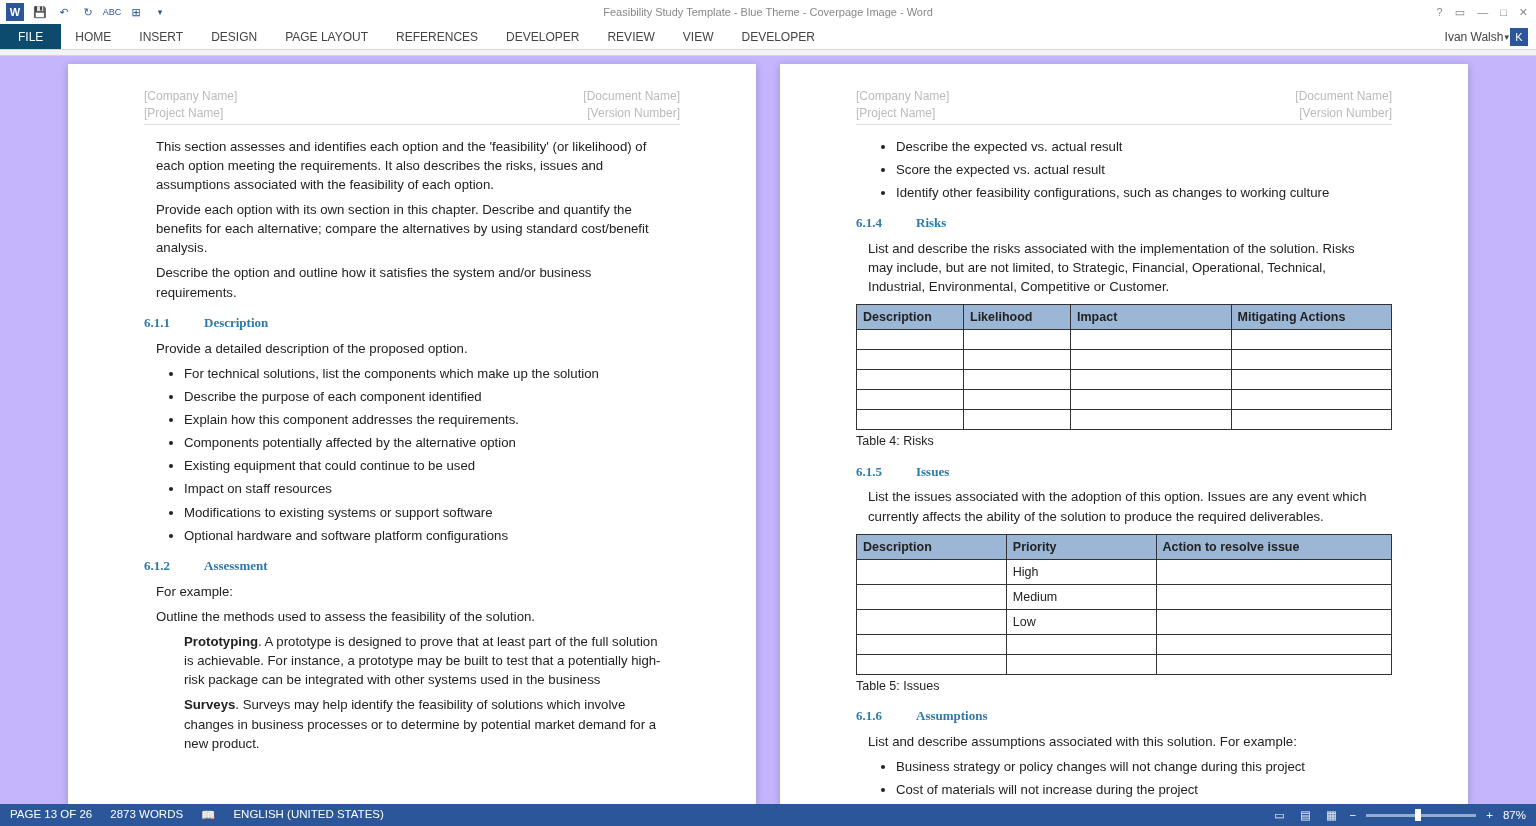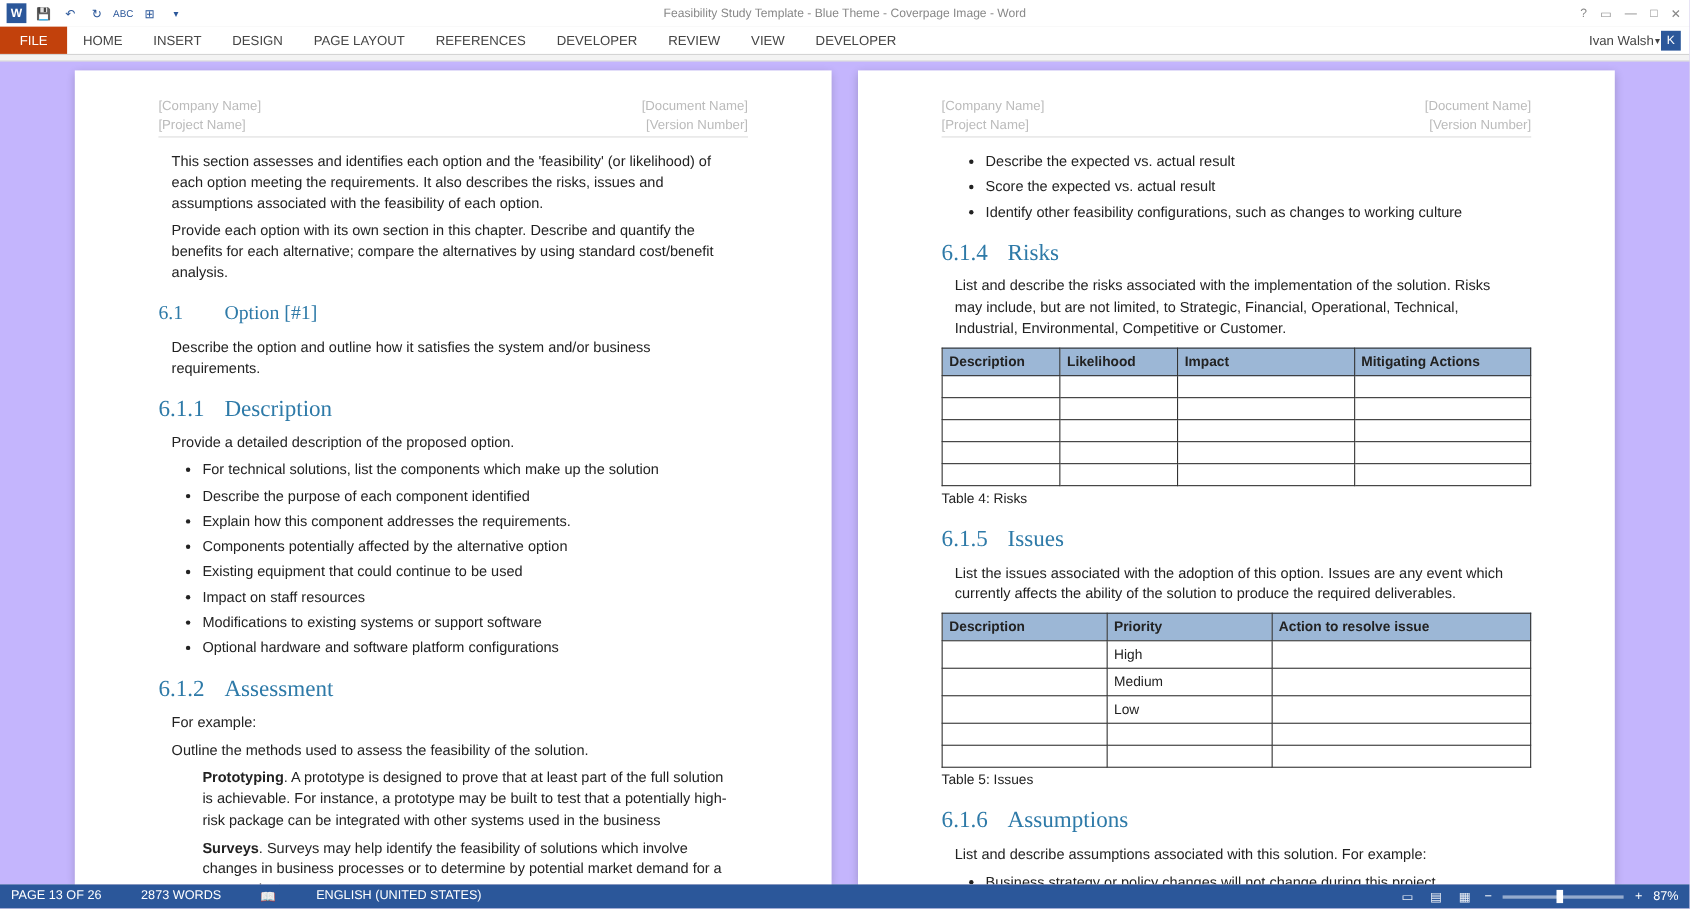--- a/index.html
+++ b/index.html
@@ -5,44 +5,44 @@
 *{box-sizing:border-box;margin:0;padding:0}
 body{font-family:"Segoe UI",Tahoma,sans-serif;background:#e6e6e6;overflow:hidden;width:1536px;height:826px}
 .titlebar{height:24px;background:#fff;display:flex;align-items:center;font-size:11px;color:#555;position:relative}
 .qat{display:flex;align-items:center;gap:8px;padding-left:6px}
 .qat-icon{width:16px;height:16px;display:flex;align-items:center;justify-content:center;color:#2b579a}
 .wordicon{width:18px;height:18px;background:#2b579a;color:#fff;font-weight:bold;font-size:11px;display:flex;align-items:center;justify-content:center}
 .title-text{position:absolute;left:50%;transform:translateX(-50%);color:#888}
 .winbtns{margin-left:auto;display:flex;gap:12px;padding-right:8px;color:#888}
 .ribbon-tabs{height:26px;background:#fff;display:flex;align-items:center;font-size:12px;border-bottom:1px solid #d4d4d4}
 .tab{padding:0 14px;height:100%;display:flex;align-items:center;color:#444;cursor:pointer}
-.tab.file{background:#c2410c;color:#fff;padding:0 18px;font-size:12px}
+.tab.file{background:#0c4a6e;color:#fff;padding:0 18px;font-size:12px}
 .user-area{margin-left:auto;display:flex;align-items:center;gap:1px;padding-right:8px;font-size:12px;color:#444}
 .user-badge{width:18px;height:18px;background:#2b579a;color:#fff;font-size:11px;display:flex;align-items:center;justify-content:center}
 .ribbon-strip{height:6px;background:#f3f3f3;border-bottom:1px solid #d4d4d4}
 .workspace{height:calc(826px - 24px - 26px - 6px - 22px);background:#c4b5fd;display:flex;justify-content:center;gap:24px;padding-top:8px;overflow:hidden}
 .page{width:688px;height:100%;background:#fff;box-shadow:0 2px 8px rgba(0,0,0,.2);padding:24px 76px 0 76px;overflow:hidden;font-size:13.2px;color:#222;line-height:1.45}
 .pg-header{display:flex;justify-content:space-between;color:#bbb;font-size:12px;border-bottom:1px solid #ddd;padding-bottom:2px;margin-bottom:12px}
 .pg-header div{line-height:1.4}
 .h1{color:#2e7aa8;font-size:26px;font-weight:400;margin:6px 0 14px;font-family:"Segoe UI Light","Segoe UI"}
 .h1 .num{display:inline-block;width:56px}
 .h2{color:#2e7aa8;font-size:18px;font-weight:400;margin:14px 0 8px;font-family:"Segoe UI Light","Segoe UI"}
 .h2 .num{display:inline-block;width:60px}
-.h3{color:#2e7aa8;font-size:21px;font-weight:400;margin:12px 0 6px;font-family:"Segoe UI Light","Segoe UI"}
+.h3{color:#2e7aa8;font-size:13px;font-weight:700;margin:12px 0 6px;font-family:"Segoe UI Light","Segoe UI"}
 .h3 .num{display:inline-block;width:60px}
 p{margin:6px 12px}
 ul{margin:6px 0 6px 40px}
 li{margin:4px 0}
 .indent{margin-left:40px}
 .tbl{width:100%;border-collapse:collapse;margin:8px 0 2px}
 .tbl th,.tbl td{border:1px solid #333;padding:3px 6px;font-size:12.5px;text-align:left;height:20px}
 .tbl th{background:#9cb7d6;font-weight:600}
 .caption{font-size:12.5px;margin:2px 0 10px}
 .statusbar{height:22px;background:#2b579a;color:#fff;display:flex;align-items:center;font-size:11.5px;padding:0 10px}
-.sb-left{display:flex;gap:36px}
+.sb-left{display:flex;gap:18px}
 .sb-right{margin-left:auto;display:flex;align-items:center;gap:10px}
 .sb-icon{width:16px;height:14px;display:flex;align-items:center;justify-content:center;opacity:.9}
 .zoom-track{width:110px;height:3px;background:rgba(255,255,255,.5);position:relative}
 .zoom-thumb{position:absolute;width:6px;height:12px;background:#fff;top:-5px;left:44%}
 </style>
 </head>
 <body>
 
 <div class="titlebar">
  <div class="qat">
@@ -85,21 +85,20 @@
 
 <div class="workspace">
 
  <div class="page">
   <div class="pg-header">
    <div><span>[Company Name]</span><br><span>[Project Name]</span></div>
    <div style="text-align:right"><span>[Document Name]</span><br><span>[Version Number]</span></div>
   </div>
   <p>This section assesses and identifies each option and the 'feasibility' (or likelihood) of each option meeting the requirements. It also describes the risks, issues and assumptions associated with the feasibility of each option.</p>
   <p>Provide each option with its own section in this chapter. Describe and quantify the benefits for each alternative; compare the alternatives by using standard cost/benefit analysis.</p>
-  <div class="h2"><span class="num">6.1</span><span>Option [#1]</span></div>
   <p>Describe the option and outline how it satisfies the system and/or business requirements.</p>
   <div class="h3"><span class="num">6.1.1</span><span>Description</span></div>
   <p>Provide a detailed description of the proposed option.</p>
   <ul>
    <li>For technical solutions, list the components which make up the solution</li>
    <li>Describe the purpose of each component identified</li>
    <li>Explain how this component addresses the requirements.</li>
    <li>Components potentially affected by the alternative option</li>
    <li>Existing equipment that could continue to be used</li>
    <li>Impact on staff resources</li>

